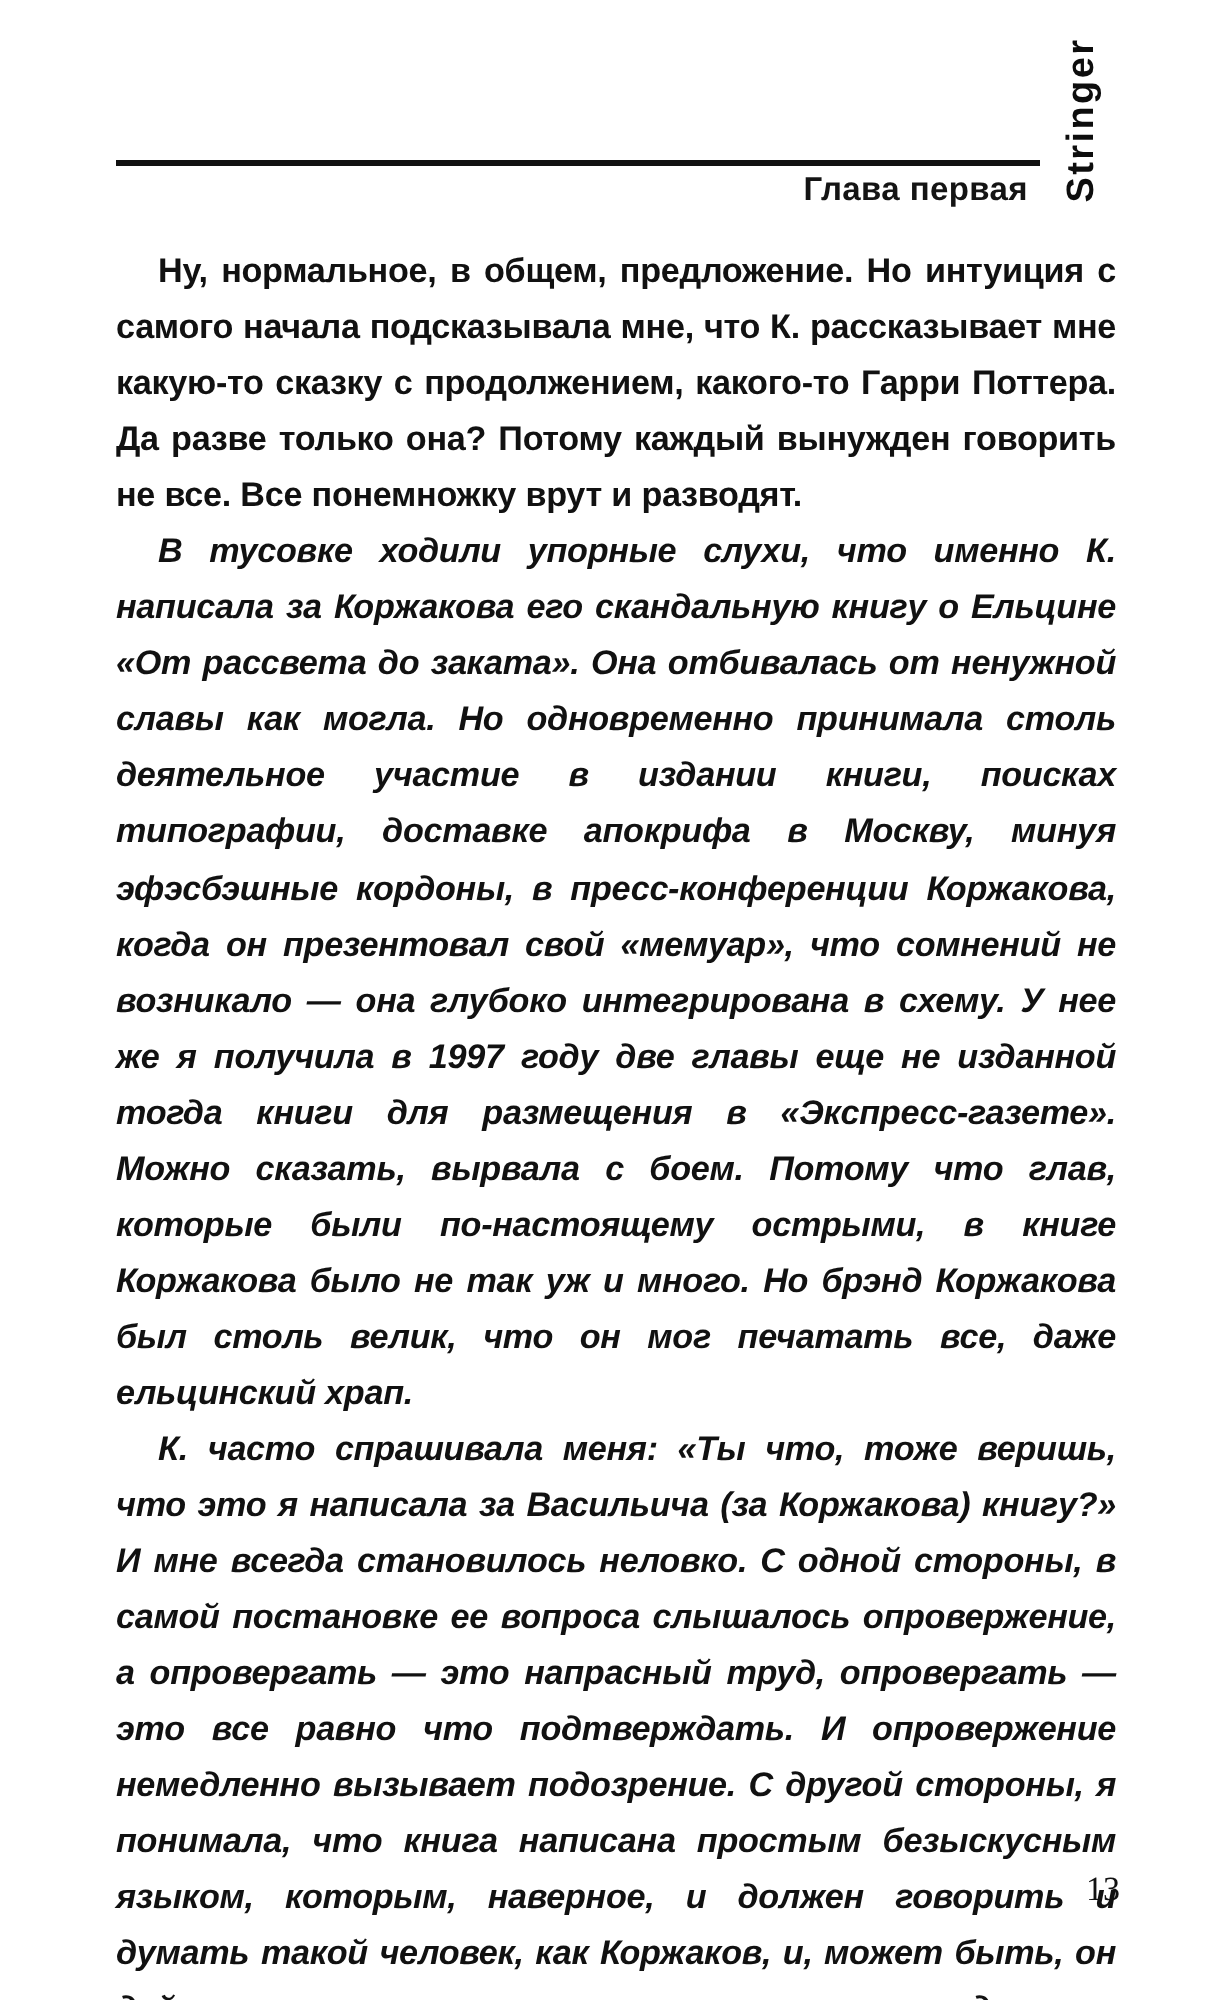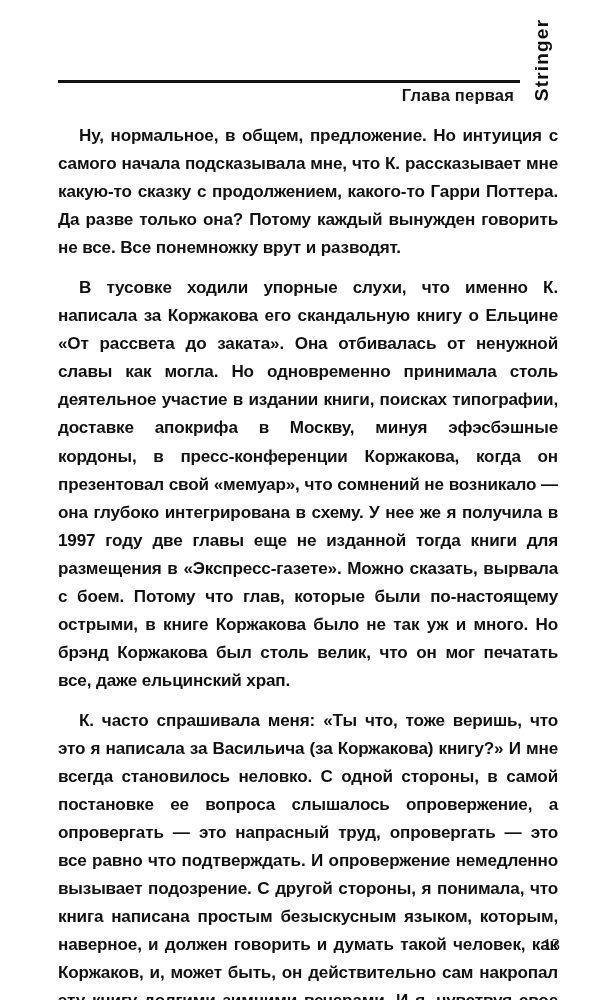--- a/index.html
+++ b/index.html
@@ -95,21 +95,21 @@
     font-family: "Liberation Sans", sans-serif;
     font-size: 17.1px;
     font-weight: 700;
     line-height: 28.05px;
     letter-spacing: -0.15px;
     word-spacing: 0.1px;
     color: #111111;
     hyphens: manual;
     -webkit-font-smoothing: none;
   }
-  .para + .para { margin-top: 12px; }
+  .para + .para { margin-top: 0; font-style: italic; }
 
   
   .para, .chapter-title, .vertical-brand .vtext {
     text-rendering: optimizeLegibility;
   }
 
   
   .folio {
     position: absolute;
     right: 55px;

